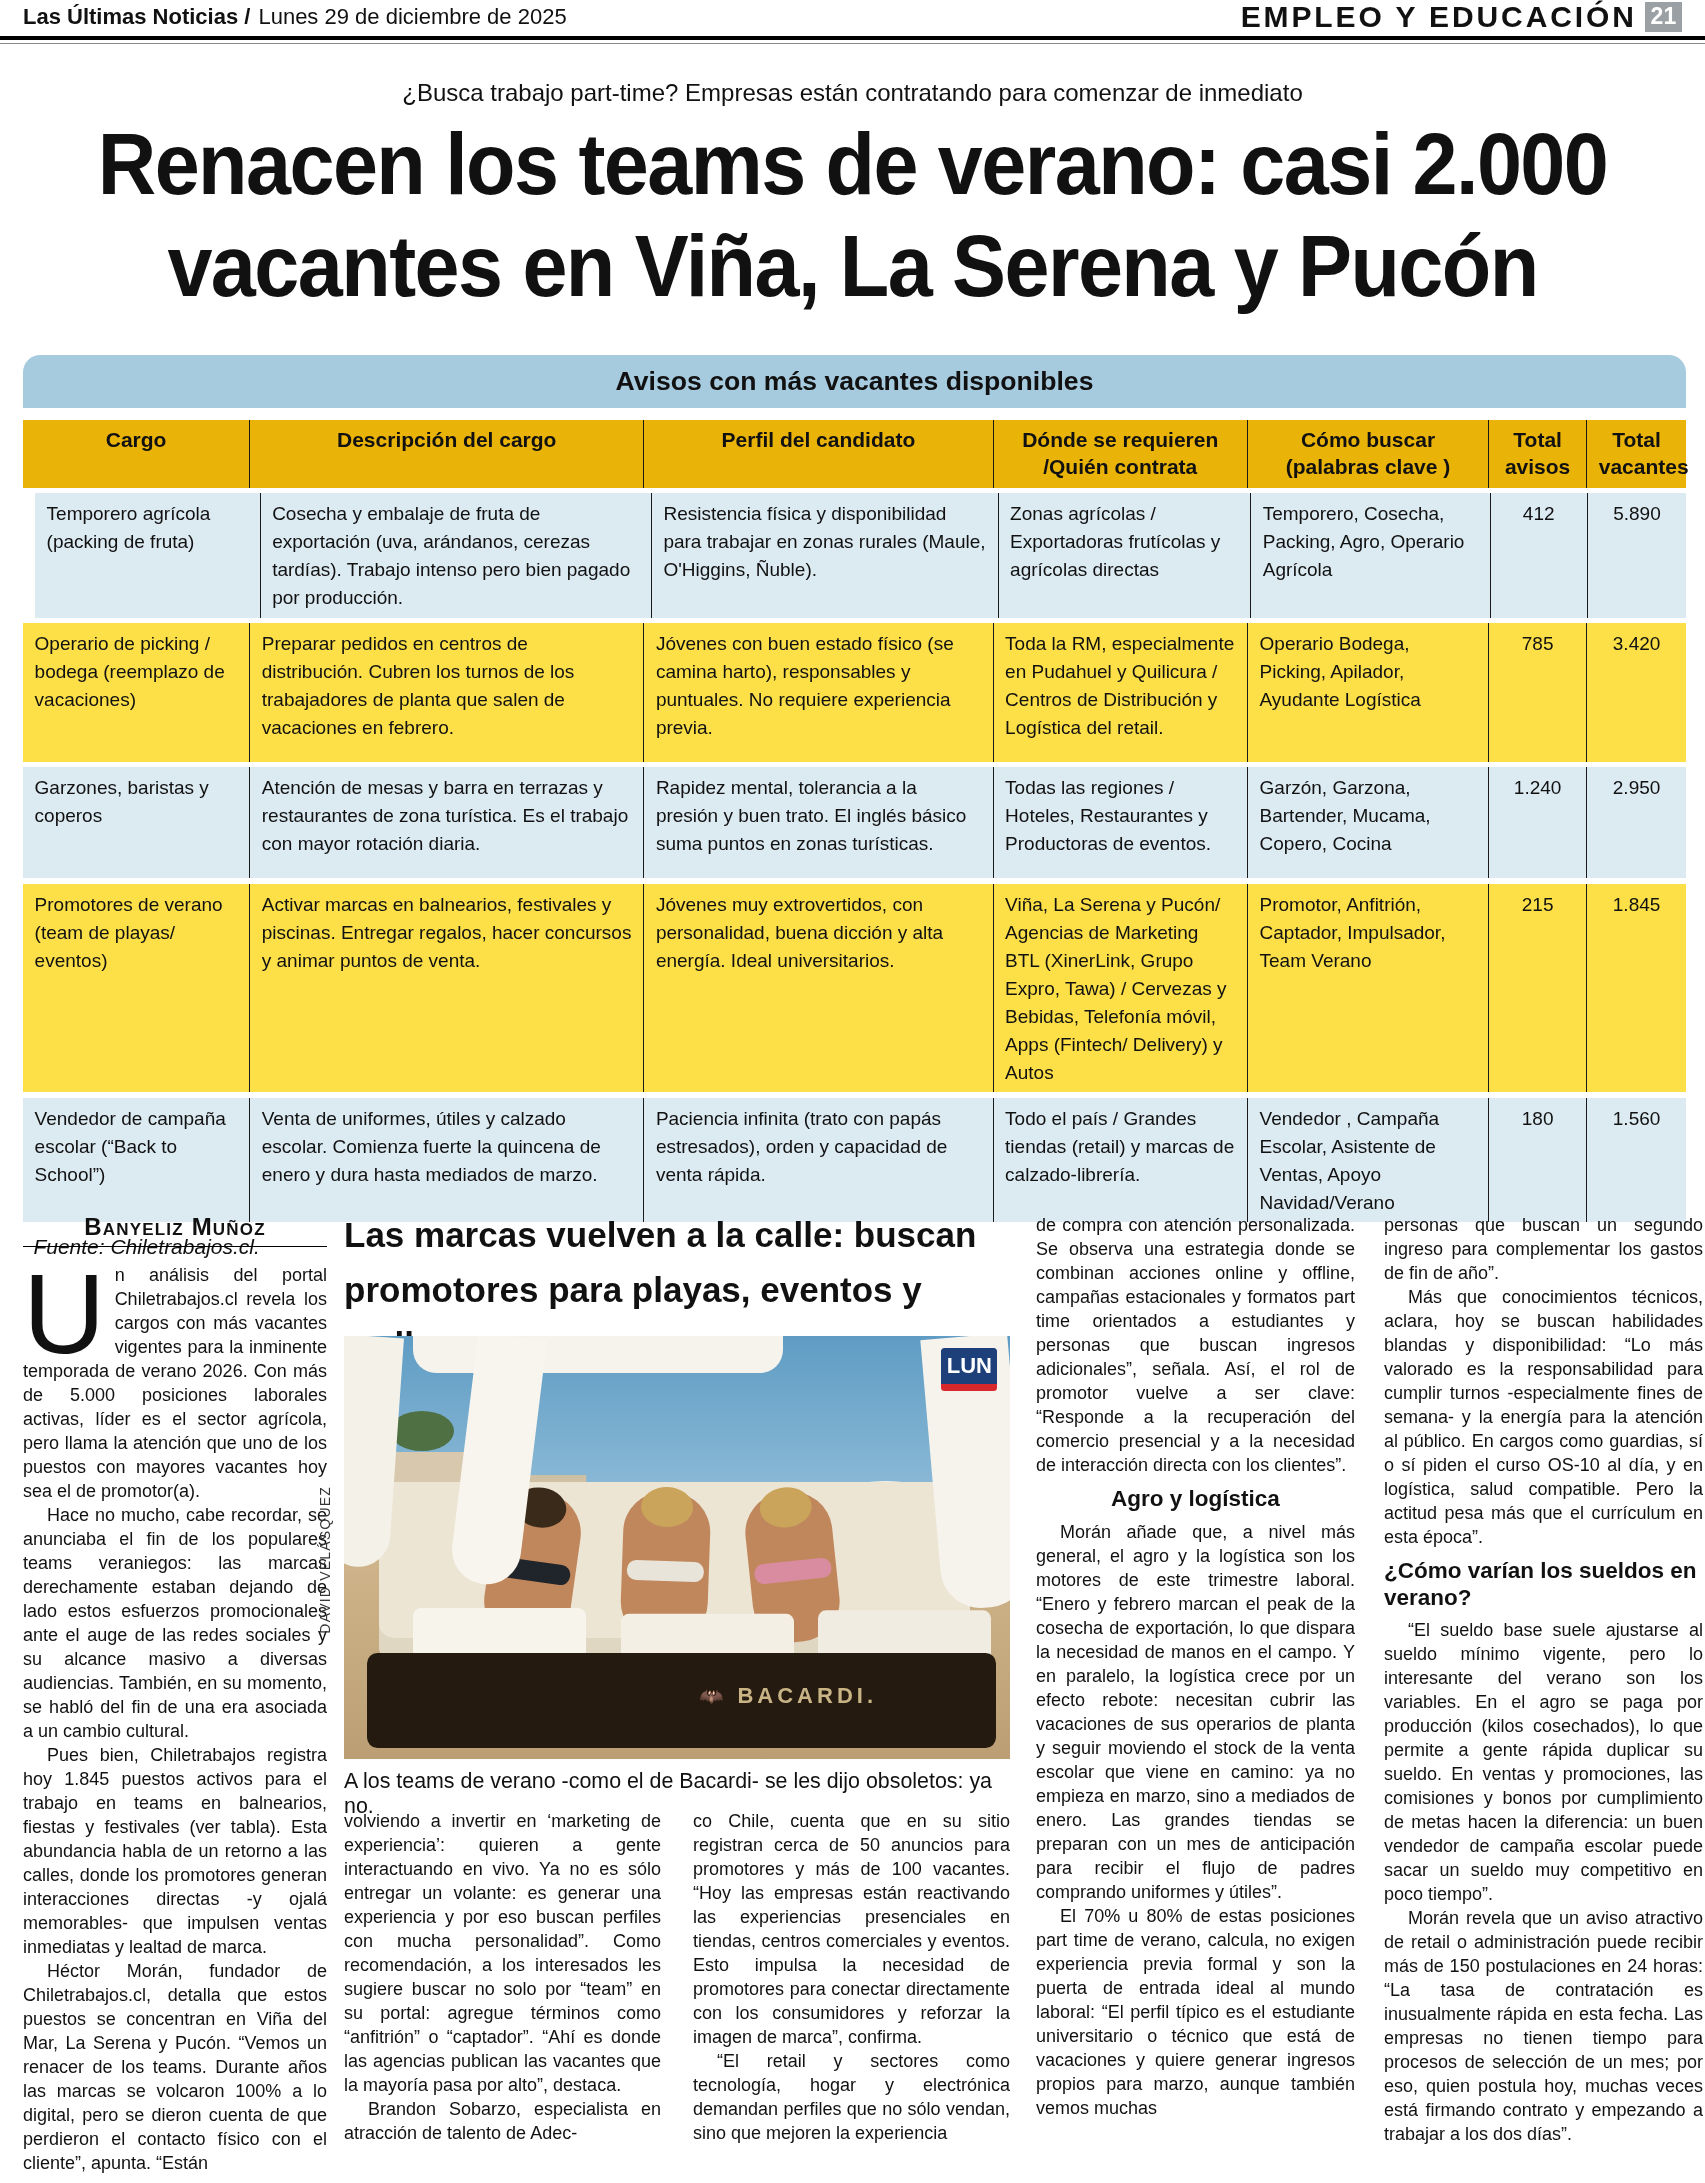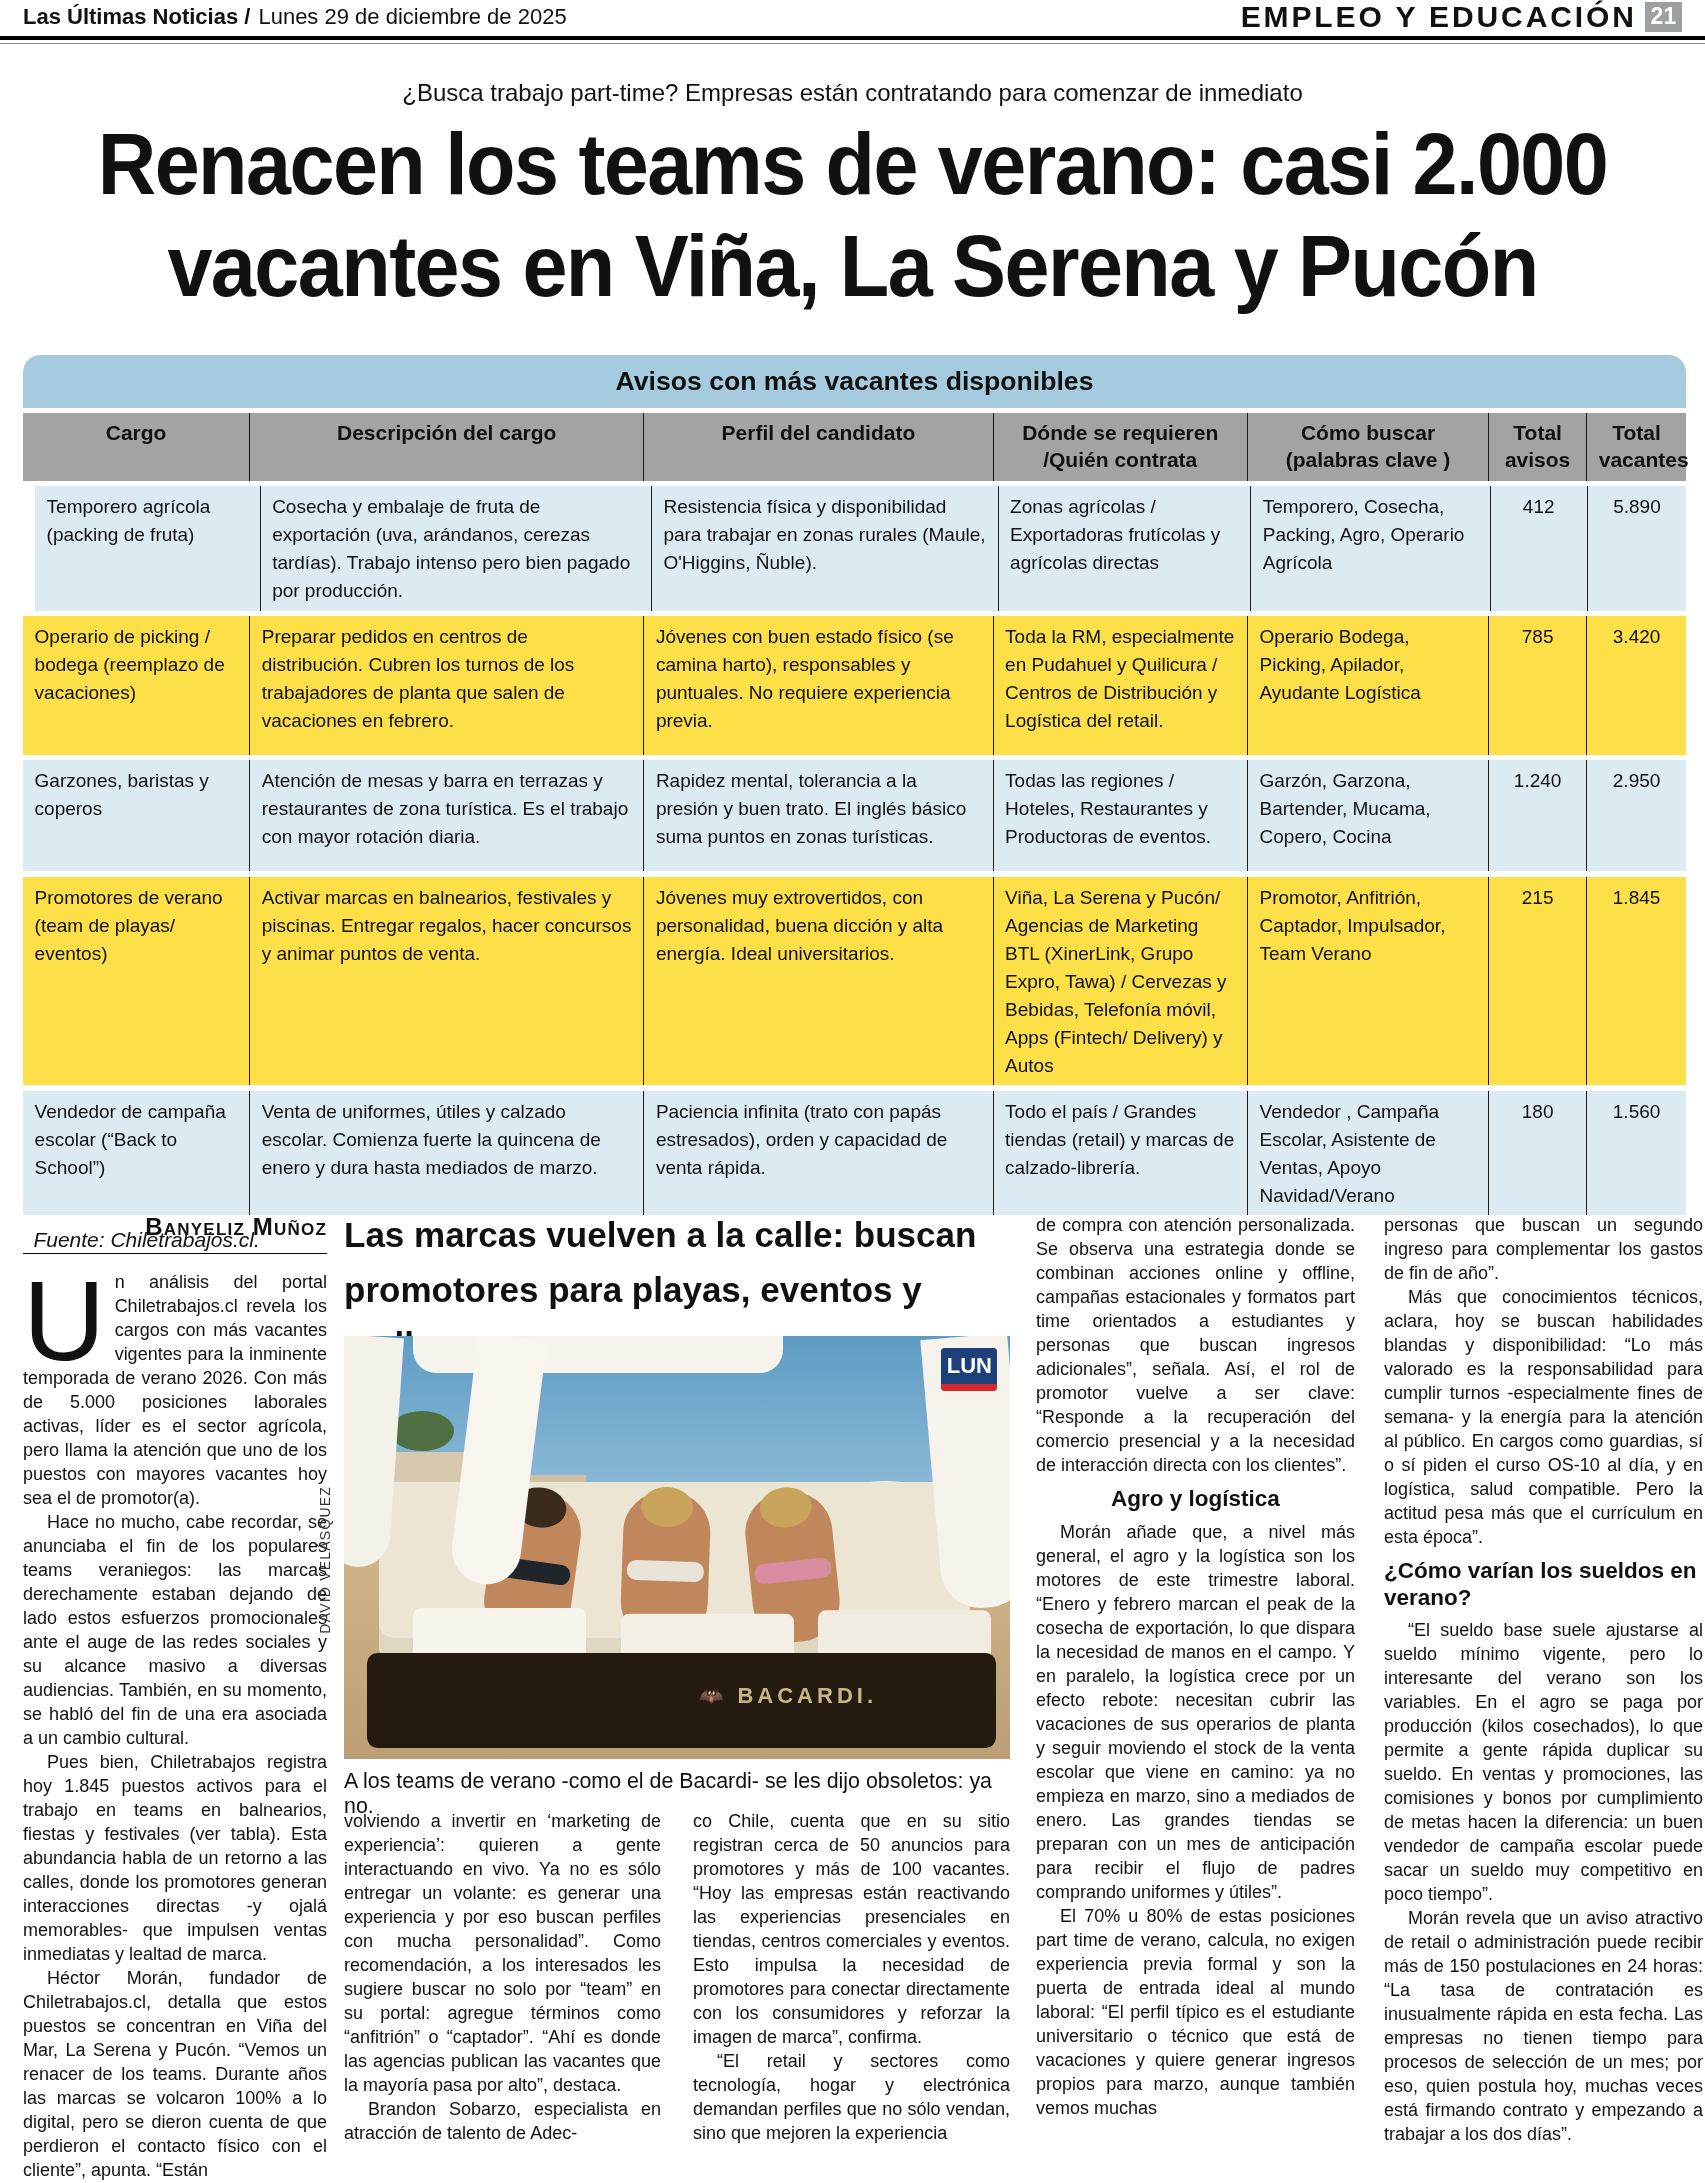--- a/index.html
+++ b/index.html
@@ -19,38 +19,38 @@
   .rule-thin  { position: absolute; left: 0; right: 0; top: 43px; height: 1.2px; background: #8a8a8a; }
   
   .kicker { position: absolute; left: 0; right: 0; top: 79px; text-align: center; font-size: 24px; }
   .headline { position: absolute; left: 0; right: 0; top: 113px; text-align: center; font-weight: bold;
               font-size: 88px; line-height: 102px; letter-spacing: -1.7px; transform: scaleX(0.92); transform-origin: center top; }
   
   .jobs-table { position: absolute; left: 23px; top: 355px; width: 1663px; }
   .tbl-title { background: #a6cbdf; border-radius: 17.3px 17.3px 0 0; height: 53px; line-height: 53px;
                text-align: center; font-size: 26.6px; font-weight: bold; }
   .grid { display: grid; grid-template-columns: 13.6% 23.7% 21% 15.3% 14.5% 5.9% 6%; }
-  .thead { background: #a3a3a3; min-height: 68px; margin-top: 5px; }
+  .thead { background: #eab308; min-height: 68px; margin-top: 12px; }
   .thead .cell { font-weight: bold; text-align: center; font-size: 21px; line-height: 26.6px;
                  padding-top: 7px; white-space: pre-line; }
   .trow { margin-top: 5.2px; }
   .trow.blue { background: #dceaf2; }
   .trow.white { background: #fde047; }
   .cell { padding: 7px 11.6px 5.8px; font-size: 19px; line-height: 28px; border-left: 1.2px solid #1a1a1a; }
   .cell:first-child { border-left: none; }
   .cell.num { text-align: center; }
   .r1 { min-height: 105px; margin-left: 12px; } .r2 { min-height: 139px; } .r3 { min-height: 111px; }
   .r4 { min-height: 192px; } .r5 { min-height: 111px; }
   .tbl-source { margin: 12.7px 0 0 10.4px; font-size: 21px; font-style: italic; }
   
   .col { position: absolute; text-align: justify; font-size: 18px; line-height: 24px; overflow: hidden; }
   .col p { margin: 0; text-indent: 24px; }
   .col p.noind { text-indent: 0; }
   .byline { font-variant: small-caps; font-weight: bold; font-size: 24px; letter-spacing: 1.2px;
-            border-bottom: 1.7px solid #000; padding-bottom: 14px; margin-bottom: 16px; text-align: right; }
+            border-bottom: 1.7px solid #000; padding-bottom: 7px; margin-bottom: 16px; text-align: center; }
   .dropcap { float: left; font-size: 114px; line-height: 91px; padding: 4.6px 9.3px 0 0; font-weight: 400; }
   .subhead { font-weight: bold; font-size: 22.5px; line-height: 26.6px; text-indent: 0 !important;
              margin: 9.3px 0 7px !important; text-align: left; }
   .subhead.centered { text-align: center; }
   #col1 { left: 23px;  top: 1215px; width: 304px;  height: 967px; }
   #col2 { left: 344px; top: 1809px; width: 317px;  height: 375px; }
   #col3 { left: 693px;top: 1809px; width: 317px;  height: 375px; }
   #col4 { left: 1036px;top: 1213px; width: 319px;  height: 970px; }
   #col5 { left: 1384px;top: 1213px; width: 319px;  height: 970px; }
   

